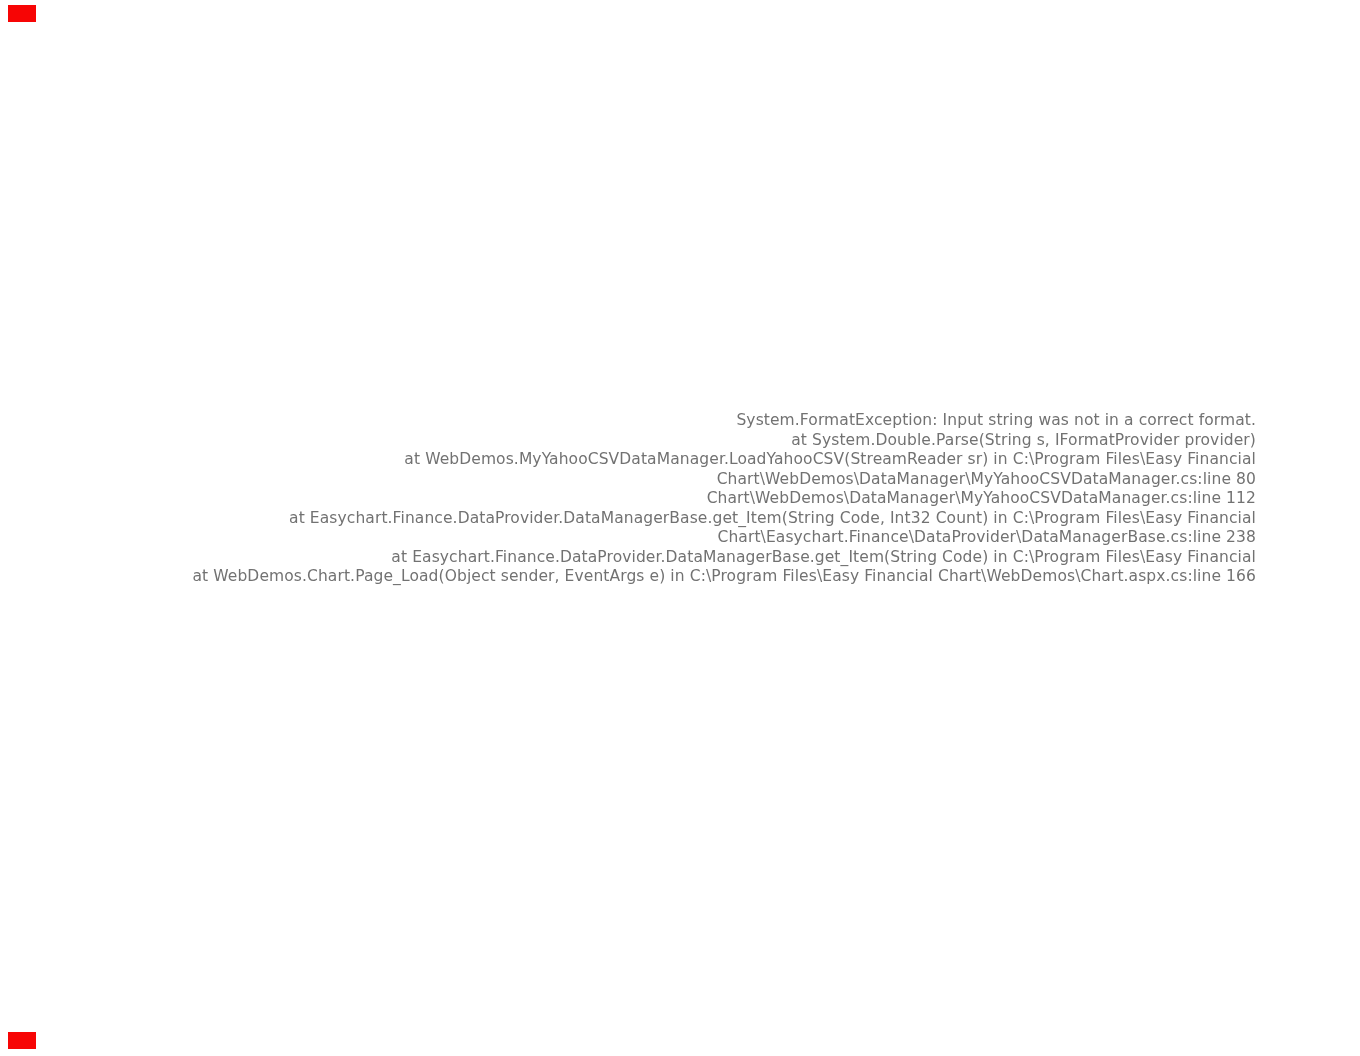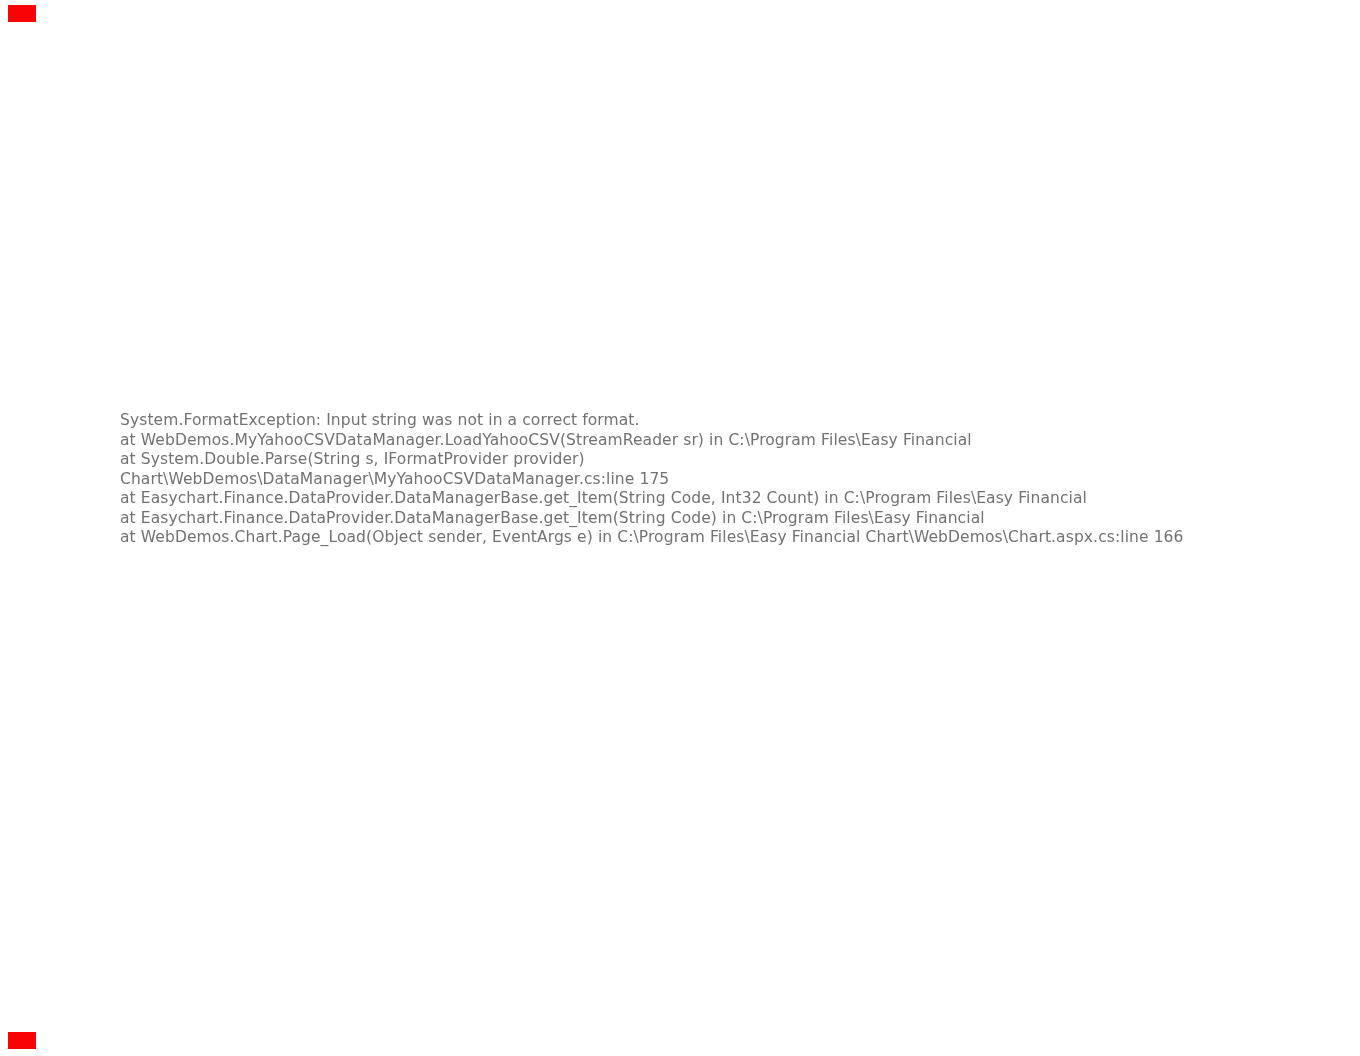--- a/index.html
+++ b/index.html
@@ -25,37 +25,39 @@
   }
   .broken-image.bottom {
     left: 8px;
     top: 1032px;
   }
   .stack-trace {
     position: absolute;
     left: 120px;
     top: 411px;
     width: 1136px;
-    text-align: left;
+    text-align: right;
     font-size: 15.5px;
     line-height: 19.55px;
     letter-spacing: 0.1px;
   }
   .stack-trace .line {
     white-space: nowrap;
   }
 </style>
 </head>
 <body style="background: rgb(255, 255, 255);">
 
 <div class="broken-image top" style="background-color: rgb(247, 5, 5);"></div>
 
 <div class="stack-trace" style="color: rgb(114, 114, 114);">
   <div class="line">System.FormatException: Input string was not in a correct format.</div>
+  <div class="line">at System.Double.Parse(String s, IFormatProvider provider)</div>
   <div class="line">at WebDemos.MyYahooCSVDataManager.LoadYahooCSV(StreamReader sr) in C:\Program Files\Easy Financial</div>
-  <div class="line">at System.Double.Parse(String s, IFormatProvider provider)</div>
-  <div class="line">Chart\WebDemos\DataManager\MyYahooCSVDataManager.cs:line 175</div>
+  <div class="line">Chart\WebDemos\DataManager\MyYahooCSVDataManager.cs:line 80</div>
+  <div class="line">Chart\WebDemos\DataManager\MyYahooCSVDataManager.cs:line 112</div>
   <div class="line">at Easychart.Finance.DataProvider.DataManagerBase.get_Item(String Code, Int32 Count) in C:\Program Files\Easy Financial</div>
+  <div class="line">Chart\Easychart.Finance\DataProvider\DataManagerBase.cs:line 238</div>
   <div class="line">at Easychart.Finance.DataProvider.DataManagerBase.get_Item(String Code) in C:\Program Files\Easy Financial</div>
   <div class="line">at WebDemos.Chart.Page_Load(Object sender, EventArgs e) in C:\Program Files\Easy Financial Chart\WebDemos\Chart.aspx.cs:line 166</div>
 </div>
 
 <div class="broken-image bottom" style="background-color: rgb(247, 5, 5);"></div>
 
 </body></html>

